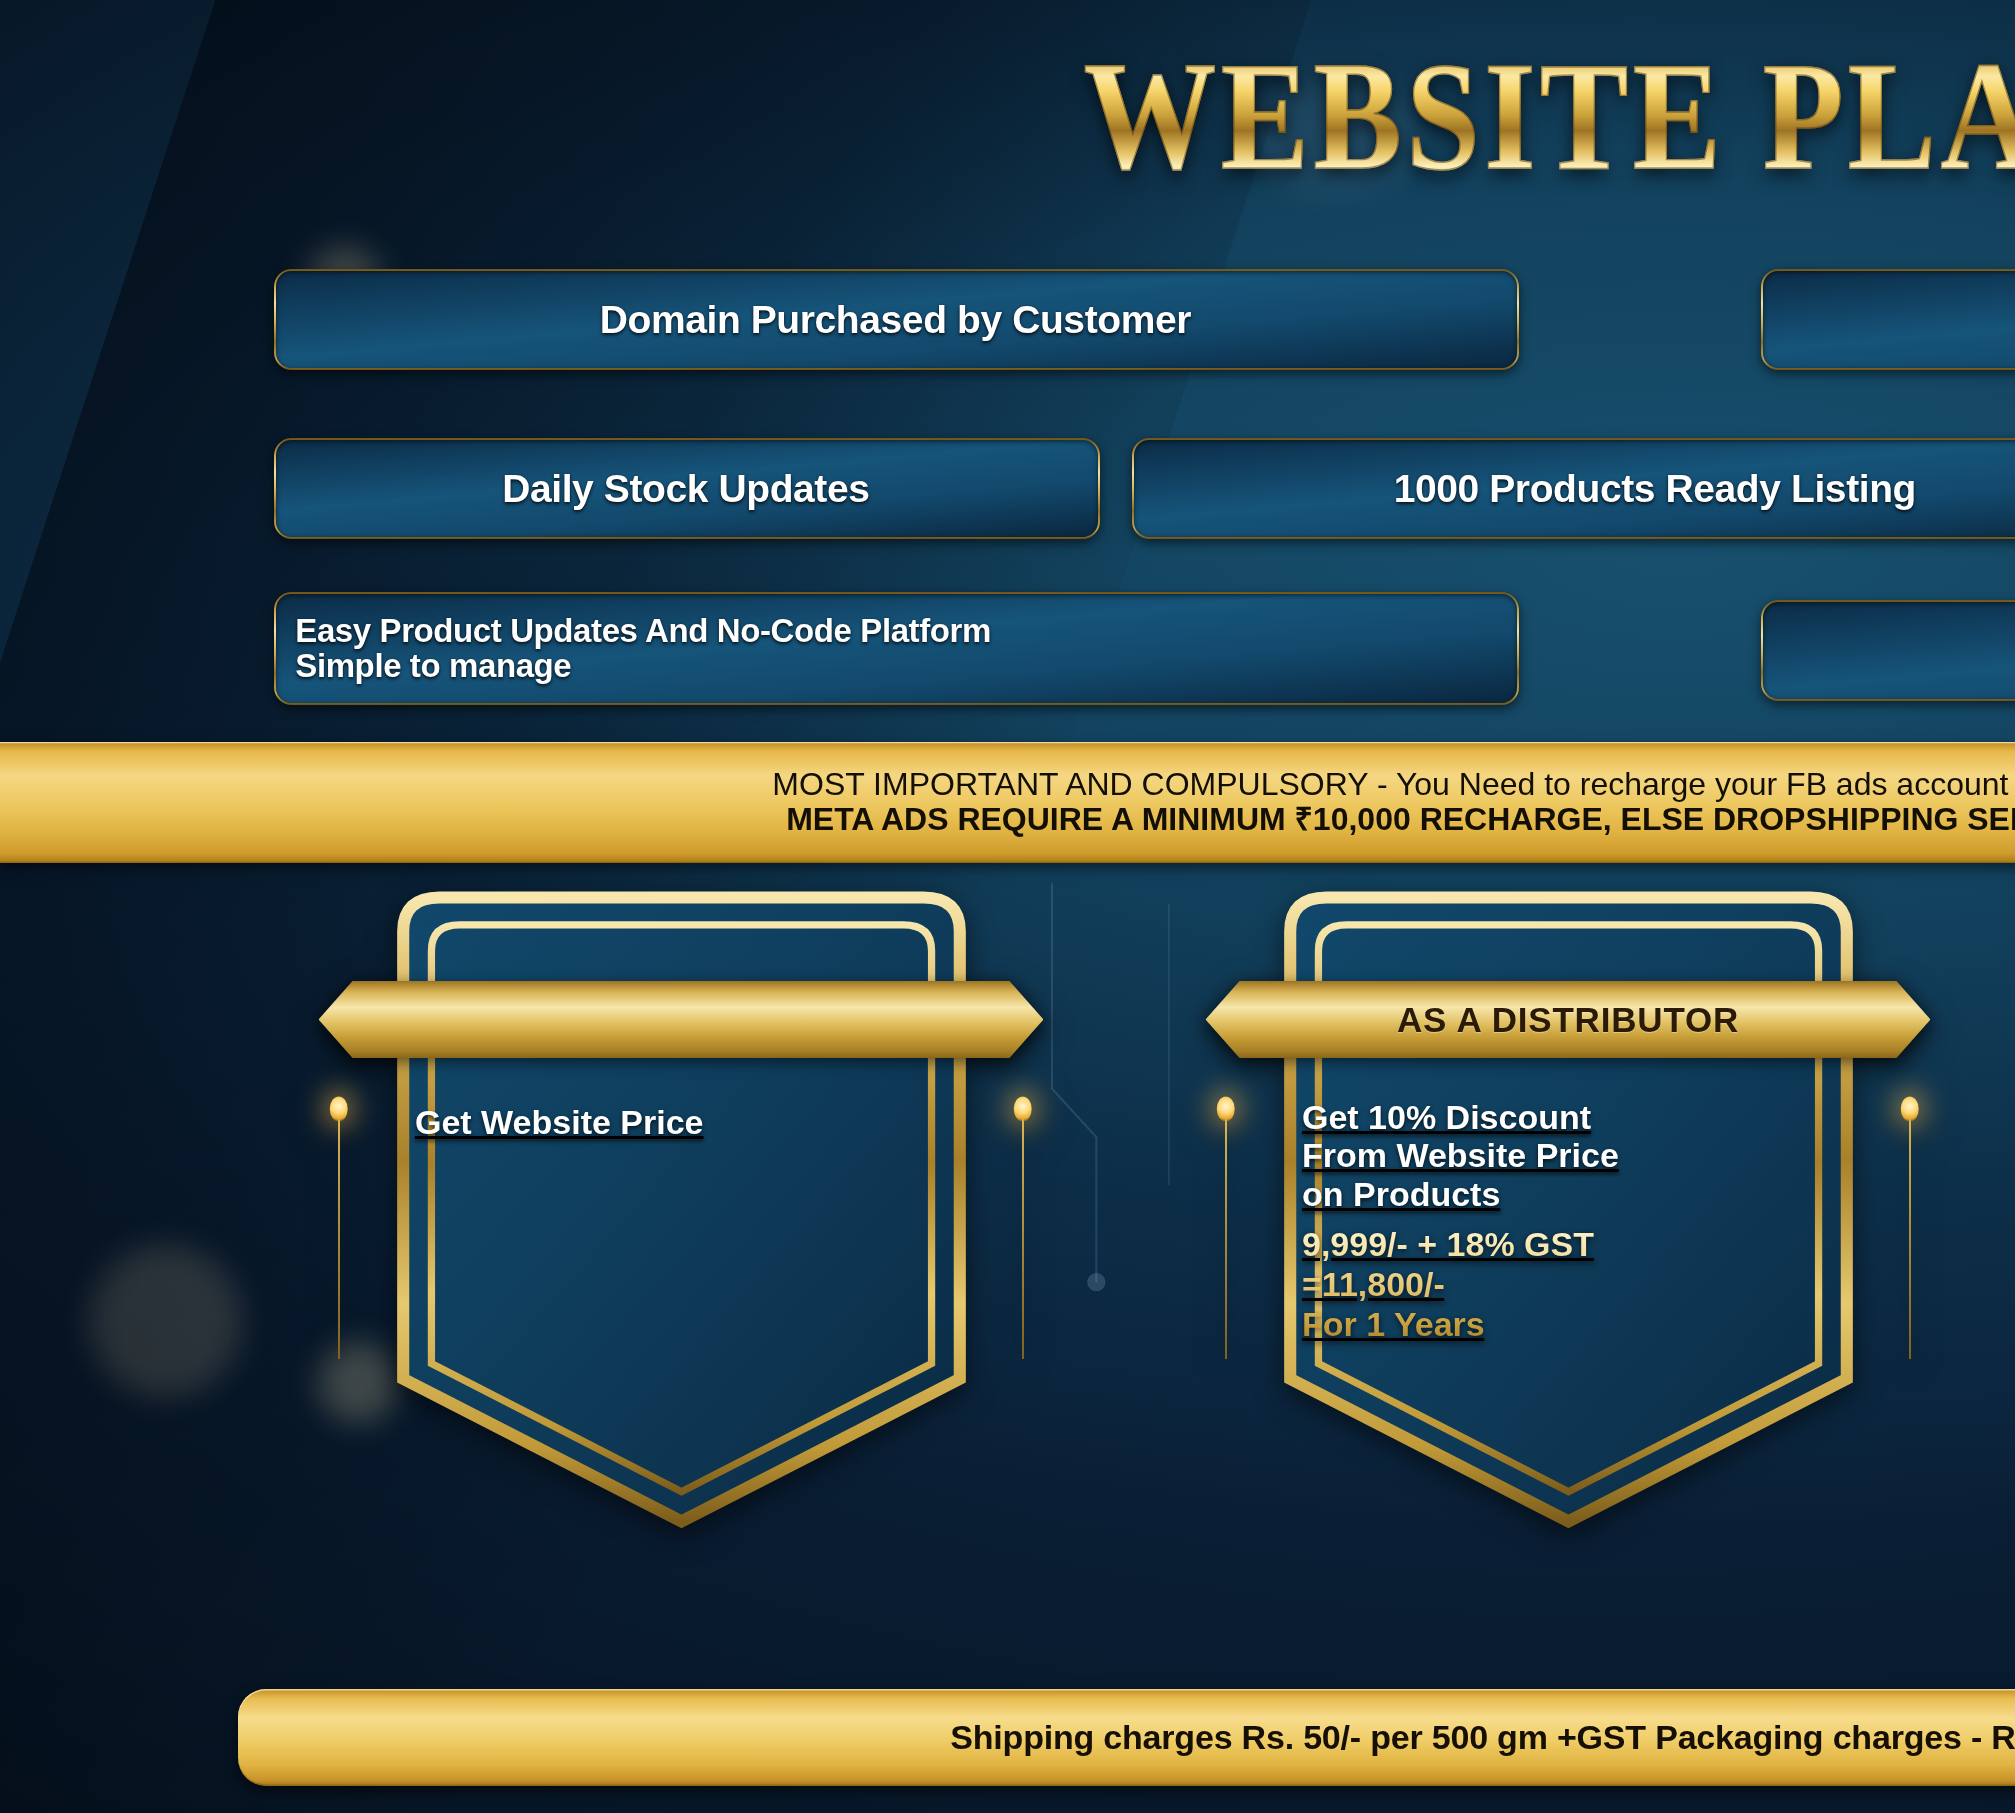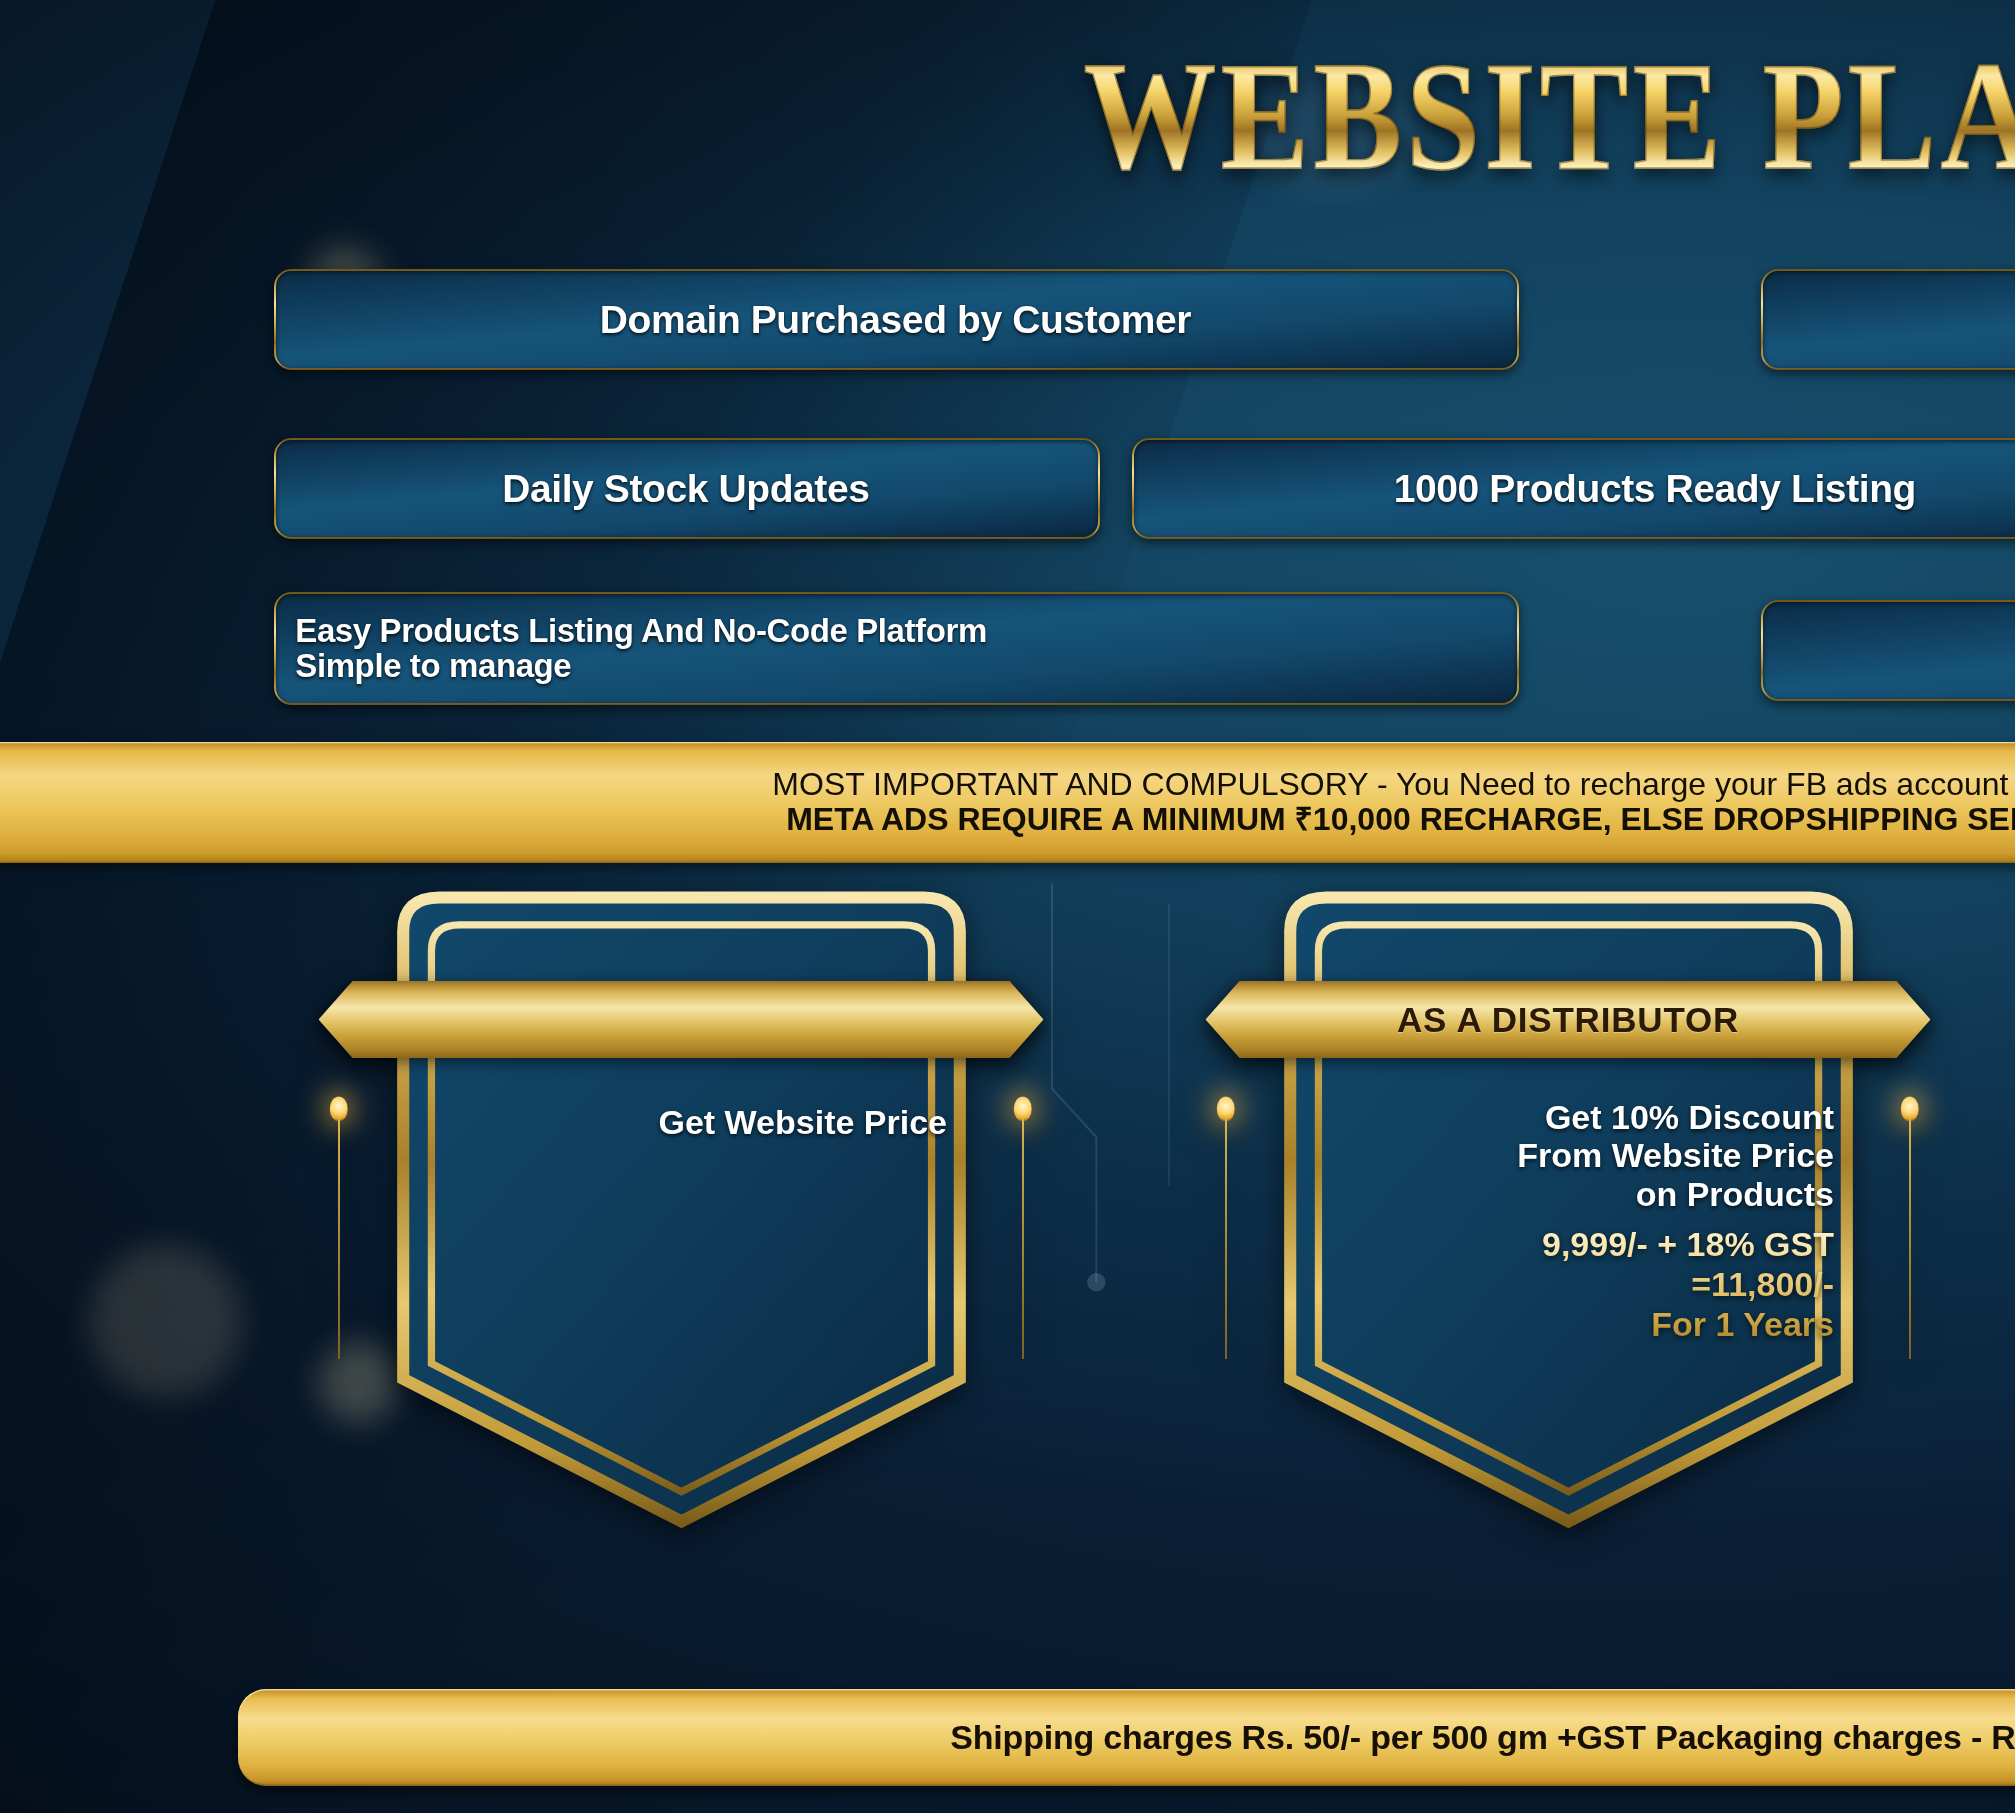--- a/index.html
+++ b/index.html
@@ -119,21 +119,21 @@
   }
   .ribbon-text{
     position:relative; z-index:2;
     font-size:35px; font-weight:700; letter-spacing:0.8px;
     color:#2a1a07;
     text-shadow:0 0.8px 0.8px rgba(255,240,190,.45);
     white-space:nowrap;
   }
   .shield-content{
     position:absolute; left:50%; transform:translateX(-50%);
-    width:532px; text-align:right; z-index:5;
+    width:532px; text-align:left; z-index:5;text-decoration:underline;
   }
   .sh-head{
     color:#ffffff; font-weight:700; font-size:34px; line-height:1.13;
     text-shadow:0 2px 4px rgba(0,0,0,.75);
     white-space:pre-line;
     margin-bottom:10.5px;
   }
   .sh-price{
     font-weight:700; font-size:34px; line-height:1.18;
     white-space:pre-line;
@@ -213,21 +213,21 @@
 </div>
 
 <div class="feature" style="left:1132px; top:438px; width:1048px; height:101px;">
   <div class="feature-inner center">
     <span class="feature-label">1000 Products Ready Listing</span>
   </div>
 </div>
 
 <div class="feature" style="left:274px; top:592px; width:1245px; height:113px;">
   <div class="feature-inner">
-    <span class="feature-label small">Easy Products Listing And No-Code Platform
+    <span class="feature-label small">Easy Product Updates And No-Code Platform
 Simple to manage</span>
   </div>
 </div>
 
 <div class="feature" style="left:1761px; top:600px; width:1253px; height:101px;">
   <div class="feature-inner center">
     
   </div>
 </div>
 

